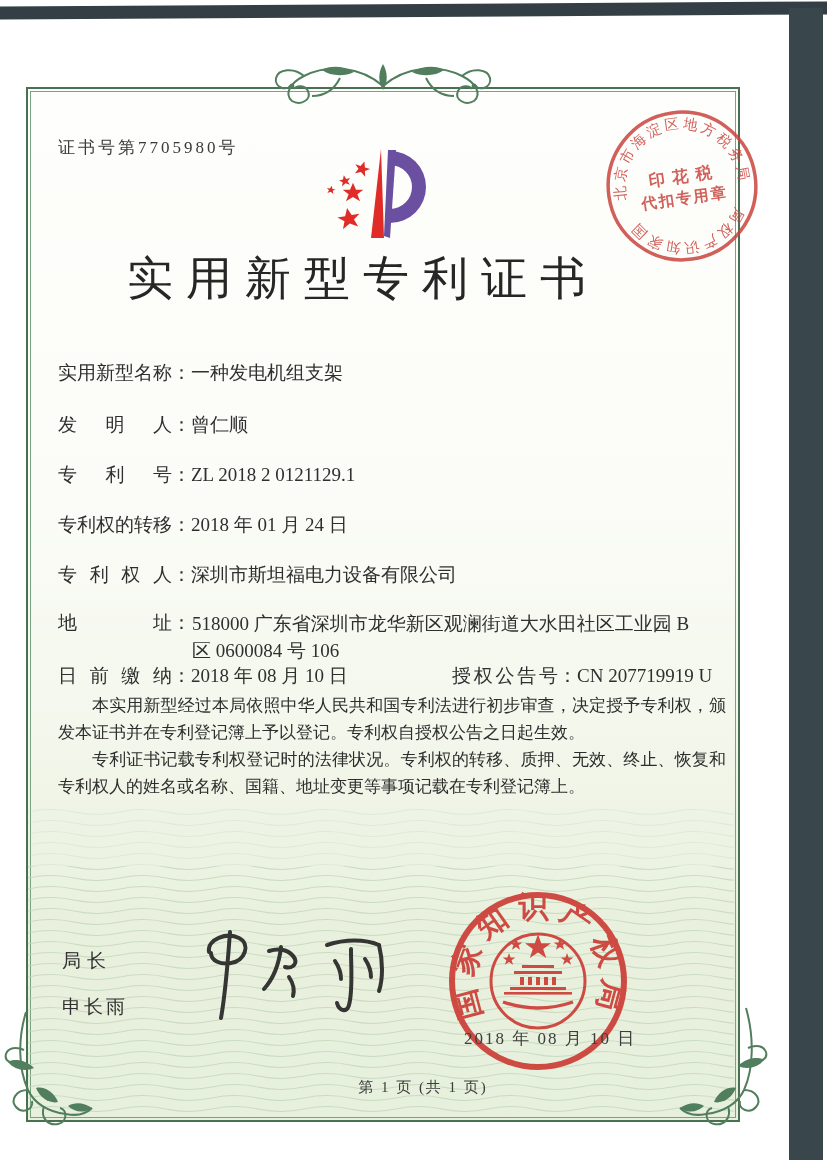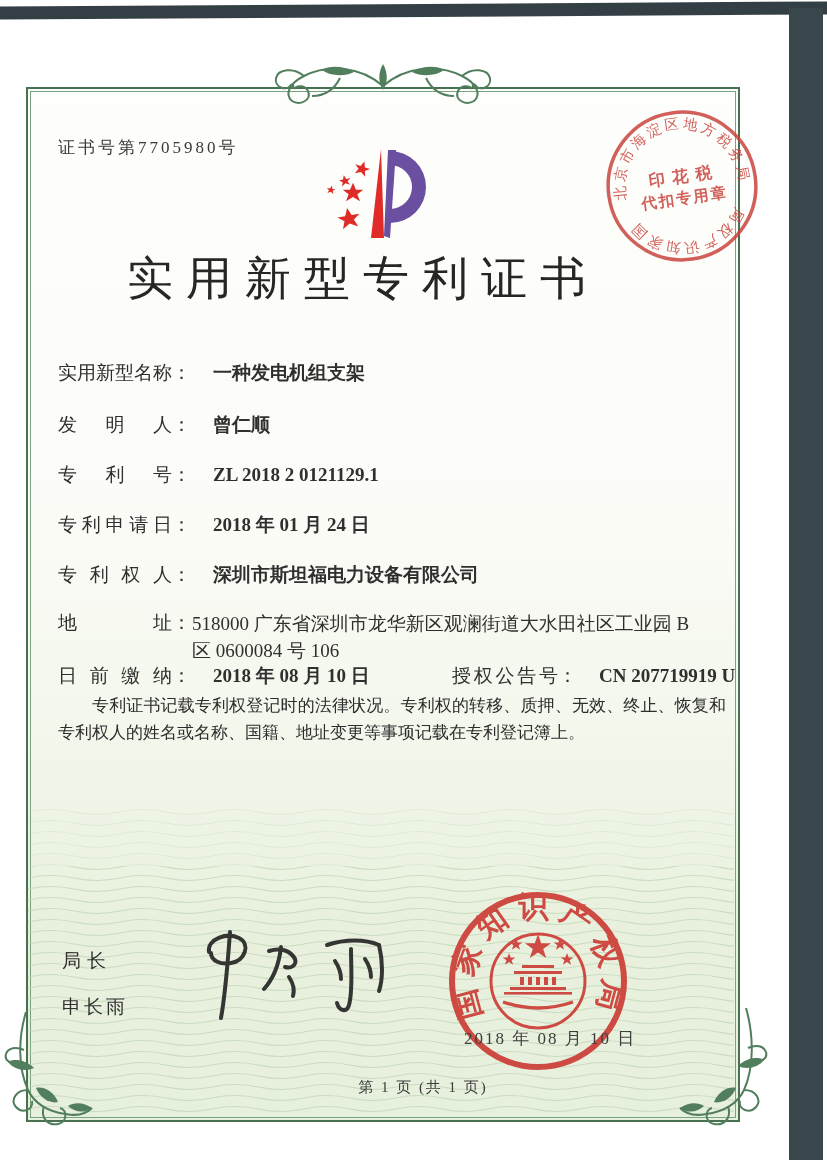--- a/index.html
+++ b/index.html
@@ -23,21 +23,21 @@
   .ornament{position:absolute;}
   
   .cert-no{position:absolute;left:58px;top:136px;font-size:17px;letter-spacing:3px;color:#3a3a3a;}
   .logo{position:absolute;left:318px;top:146px;}
   .title{
     position:absolute;left:26px;top:248px;width:661px;text-align:center;
     font-size:46px;letter-spacing:13px;color:#262626;text-indent:13px;
   }
   .row{position:absolute;left:58px;font-size:19px;white-space:nowrap;}
   .lbl{display:inline-block;width:114px;text-align:justify;text-align-last:justify;vertical-align:top;}
-  .val{margin-left:22px;font-weight:bold;}
+  .val{margin-left:0;}
   .val-block{display:inline-block;margin-left:1px;width:508px;white-space:normal;line-height:27px;vertical-align:top;}
   .row-right{position:absolute;left:452px;font-size:19px;white-space:nowrap;}
   .lbl-sm{display:inline-block;width:106px;text-align:justify;text-align-last:justify;}
   .body-text{
     position:absolute;left:58px;top:692px;width:668px;
     font-size:17px;line-height:27px;text-align:justify;color:#2d2d2d;
   }
   .body-text p{margin:0;text-indent:2em;}
   .director-title{position:absolute;left:62px;top:948px;font-size:19px;letter-spacing:6px;color:#2f2f2f;}
   .director-name{position:absolute;left:62px;top:994px;font-size:19px;letter-spacing:3px;color:#2f2f2f;}
@@ -147,36 +147,37 @@
 <div class="row" style="top:360px;">
   <span class="lbl">实用新型名称</span><span>：</span><span class="val">一种发电机组支架</span>
 </div>
 <div class="row" style="top:412px;">
   <span class="lbl">发明人</span><span>：</span><span class="val">曾仁顺</span>
 </div>
 <div class="row" style="top:462px;">
   <span class="lbl">专利号</span><span>：</span><span class="val">ZL 2018 2 0121129.1</span>
 </div>
 <div class="row" style="top:512px;">
-  <span class="lbl">专利申请日</span><span>：</span><span class="val">2018 年 01 月 24 日</span>
+  <span class="lbl">专利权的转移</span><span>：</span><span class="val">2018 年 01 月 24 日</span>
 </div>
 <div class="row" style="top:562px;">
   <span class="lbl">专利权人</span><span>：</span><span class="val">深圳市斯坦福电力设备有限公司</span>
 </div>
 <div class="row" style="top:610px;">
   <span class="lbl">地址</span><span>：</span><span class="val-block">518000 广东省深圳市龙华新区观澜街道大水田社区工业园 B 区 0600084 号 106</span>
 </div>
 <div class="row" style="top:663px;">
   <span class="lbl">日前缴纳</span><span>：</span><span class="val">2018 年 08 月 10 日</span>
 </div>
 <div class="row-right" style="top:663px;">
   <span class="lbl-sm">授权公告号</span><span>：</span><span class="val">CN 207719919 U</span>
 </div>
 
 <div class="body-text">
+  <p>本实用新型经过本局依照中华人民共和国专利法进行初步审查，决定授予专利权，颁发本证书并在专利登记簿上予以登记。专利权自授权公告之日起生效。</p>
   <p>专利证书记载专利权登记时的法律状况。专利权的转移、质押、无效、终止、恢复和专利权人的姓名或名称、国籍、地址变更等事项记载在专利登记簿上。</p>
 </div>
 
 <div class="director-title">局长</div>
 <div class="director-name">申长雨</div>
 
 <svg class="signature" width="212" height="112" viewBox="0 0 212 112">
   <g stroke="#262626" stroke-width="4" fill="none" stroke-linecap="round" stroke-linejoin="round" opacity="0.92">
     <path d="M38 16 C 36 42 34 74 29 102"></path>
     <path d="M17 36 C 15 23 35 16 47 22 C 59 28 53 45 39 47 C 29 49 19 45 19 37"></path>

